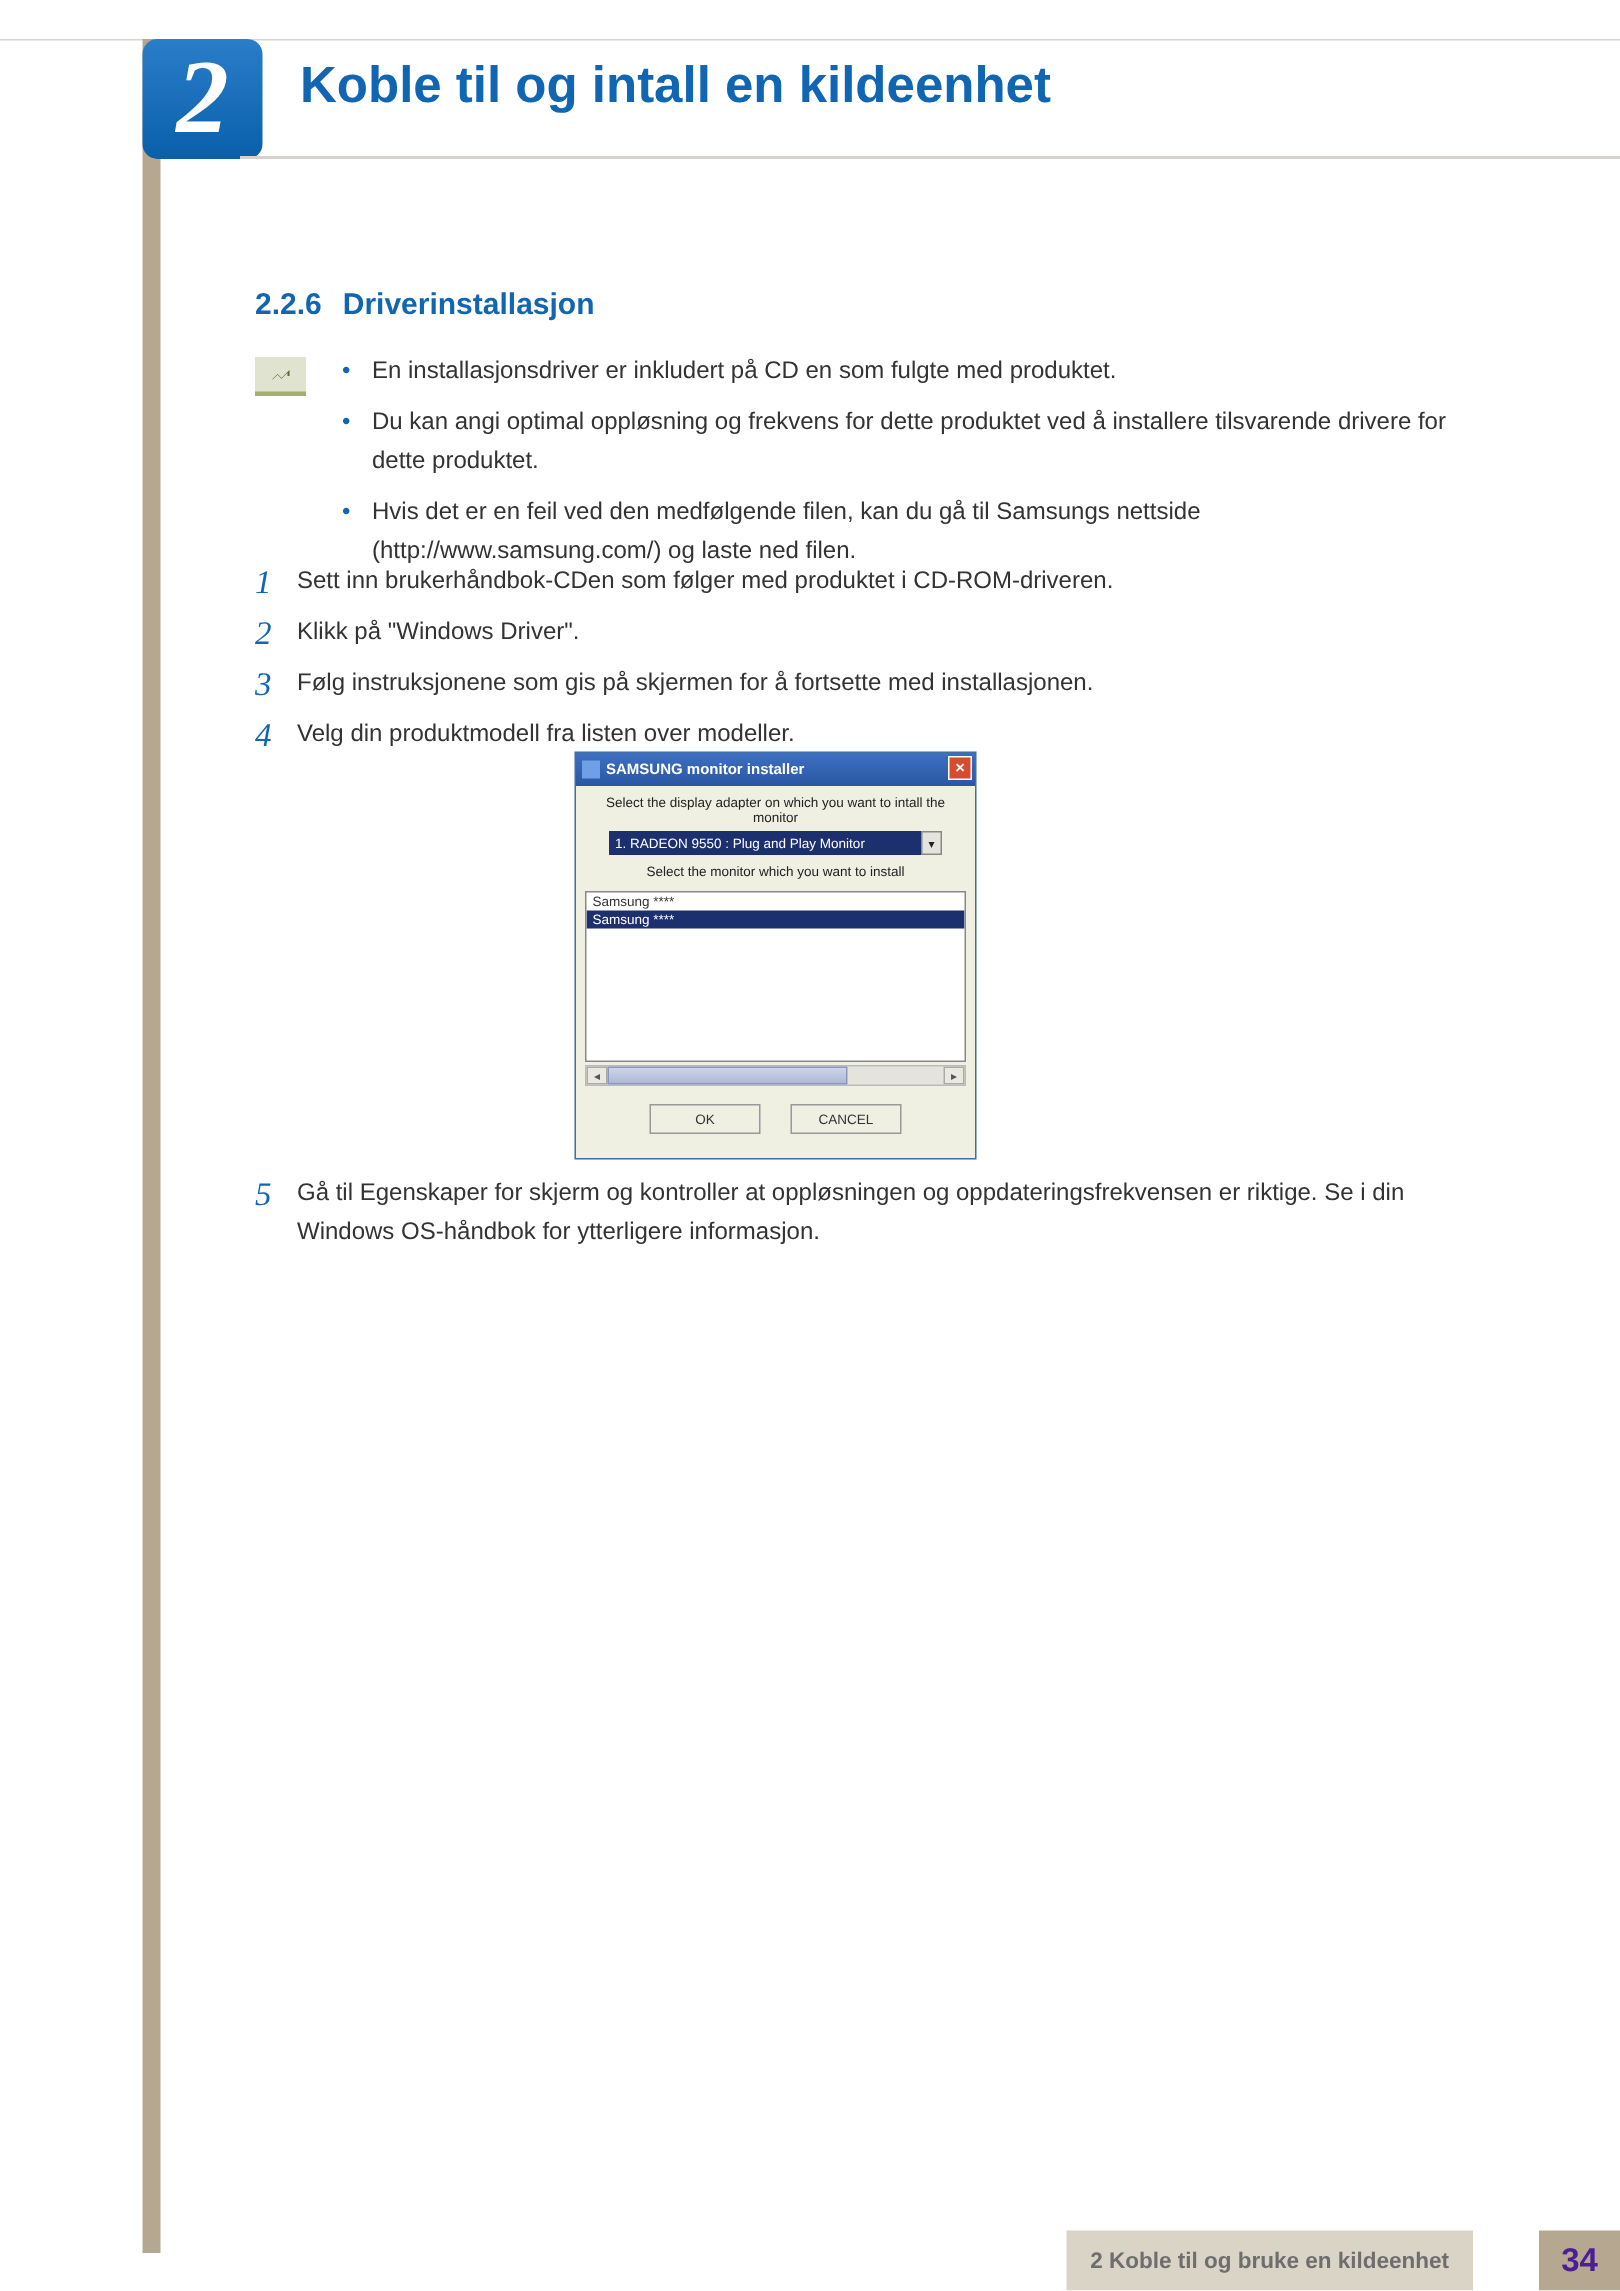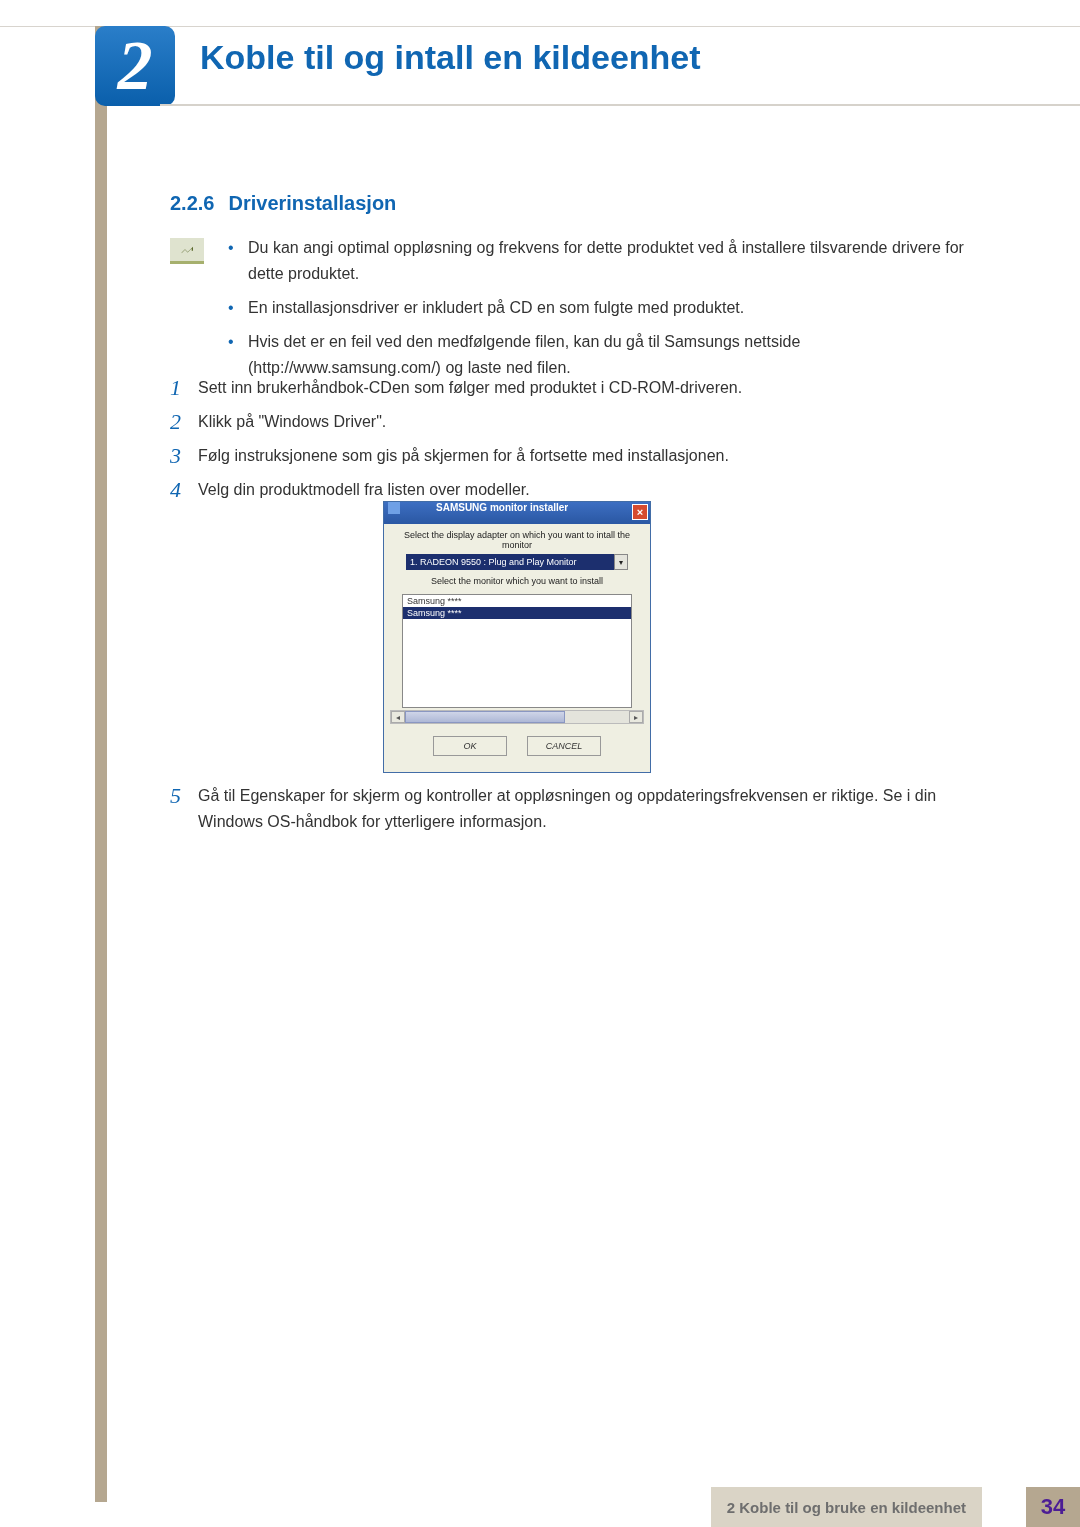--- a/index.html
+++ b/index.html
@@ -18,36 +18,36 @@
   .note-icon { flex: 0 0 34px; height: 26px; background: #dfe3cf; border-bottom: 3px solid #a6b06e; margin-top: 3px; display:flex; align-items:center; justify-content:center; }
   .note-icon svg { width:16px; height:16px; fill:#5c6a2e; }
   .note-list { margin-left: 24px; flex: 1; font-size: 16px; line-height: 26px; color: #333; }
   .note-list li { list-style: none; position: relative; padding-left: 20px; margin-bottom: 8px; }
   .note-list li::before { content: "•"; position: absolute; left: 0; color: #1066b2; font-size: 16px; }
   .steps { position: absolute; left: 170px; top: 375px; width: 820px; }
   .step { display: flex; margin-bottom: 8px; font-size: 16px; line-height: 26px; }
   .step-num { font-family: Georgia, 'Times New Roman', serif; font-style: italic; font-size: 22px; color: #1066b2; width: 28px; flex: 0 0 28px; }
   .step-text { flex: 1; }
   .installer-window { position: absolute; left: 383px; top: 501px; width: 268px; height: 272px; background: #efefe2; border: 1px solid #426da7; }
-  .iw-title { height: 22px; background: linear-gradient(#3d6fc2, #2a57a3); color: #fff; font-size: 10px; font-weight: bold; display:flex; align-items:flex-start; padding: 0 4px; position: relative; gap: 32px; }
+  .iw-title { height: 22px; background: linear-gradient(#3d6fc2, #2a57a3); color: #fff; font-size: 10px; font-weight: bold; display:flex; align-items:center; padding: 0 4px; position: relative; }
   .iw-title-icon { width:12px; height:12px; background:#6fa0e6; margin-right:4px; flex:0 0 12px; }
   .iw-close { position:absolute; right:2px; top:2px; width:16px; height:16px; background:#d74b2f; border:1px solid #fff; color:#fff; font-size:11px; font-weight:bold; display:flex; align-items:center; justify-content:center; line-height:1; }
   .iw-label { font-size: 9px; text-align:center; padding: 6px 4px 4px; color:#222; }
   .iw-select { margin: 0 22px; height: 16px; background: #1c2f6e; color: #fff; font-size: 9px; display:flex; align-items:center; padding:0 4px; position:relative; }
   .iw-select .arrow { position:absolute; right:0; top:0; width:14px; height:16px; background:#e4e4dc; border:1px solid #888; display:flex; align-items:center; justify-content:center; font-size:8px; color:#222; }
-  .iw-listbox { margin: 4px 18px 0; height: 114px; background:#fff; border:1px solid #888; font-size:9px; color:#333; overflow:hidden; }
+  .iw-listbox { margin: 4px 6px 0; height: 114px; background:#fff; border:1px solid #888; font-size:9px; color:#333; overflow:hidden; }
   .iw-listbox .item { padding: 1px 4px; white-space: nowrap; }
   .iw-listbox .item.sel { background:#1c2f6e; color:#fff; }
   .iw-hscroll { margin: 2px 6px 0; height: 14px; background:#e4e4dc; border:1px solid #bbb; position:relative; }
   .iw-hscroll .lbtn, .iw-hscroll .rbtn { position:absolute; top:0; width:14px; height:12px; background:#e9e9df; border:1px solid #aaa; display:flex; align-items:center; justify-content:center; font-size:8px; color:#555; }
   .iw-hscroll .lbtn { left:0; }
   .iw-hscroll .rbtn { right:0; }
   .iw-hscroll .thumb { position:absolute; left:14px; top:0; width:160px; height:12px; background: linear-gradient(#cfd5e8, #aeb8d6); border:1px solid #8a97c2; }
   .iw-buttons { display:flex; justify-content:center; gap: 20px; margin-top:12px; }
-  .iw-btn { width:74px; height:20px; background:#efefe2; border:1px solid #999; font-size:9px; display:flex; align-items:center; justify-content:center; color:#333;font-style:italic; }
+  .iw-btn { width:74px; height:20px; background:#efefe2; border:1px solid #999; font-size:9px; display:flex; align-items:center; justify-content:center; color:#333; }
   .step5 { position: absolute; left: 170px; top: 783px; width: 820px; display:flex; font-size:16px; line-height:26px; }
   .footer { position:absolute; left:0; right:0; bottom:0; height:40px; display:flex; justify-content:flex-end; align-items:stretch;gap:44px; }
   .footer-label { background:#dad4c6; color:#6e6e6e; font-size:15px; font-weight:bold; display:flex; align-items:center; padding:0 16px; }
   .footer-page { background:#b5a790; color:#4c1d95; font-size:22px; font-weight:bold; display:flex; align-items:center; justify-content:center; width:54px; }
 </style>
 </head>
 <body>
 <div class="page">
 
 <div class="top-sep"></div>
@@ -63,22 +63,22 @@
   <span class="section-num">2.2.6</span><span class="section-txt">Driverinstallasjon</span>
 </div>
 
 <div class="note-block">
   <div class="note-icon">
     <svg viewBox="0 0 24 24">
           <path d="M3 17l6-6 4 4 8-8v6h-2V9.8l-6 6-4-4-4 4z"></path>
         </svg>
   </div>
   <ul class="note-list">
+    <li>En installasjonsdriver er inkludert på CD en som fulgte med produktet.</li>
     <li>Du kan angi optimal oppløsning og frekvens for dette produktet ved å installere tilsvarende drivere for dette produktet.</li>
-    <li>En installasjonsdriver er inkludert på CD en som fulgte med produktet.</li>
     <li>Hvis det er en feil ved den medfølgende filen, kan du gå til Samsungs nettside (http://www.samsung.com/) og laste ned filen.</li>
   </ul>
 </div>
 
 <div class="steps">
   <div class="step">
     <div class="step-num">1</div>
     <div class="step-text">Sett inn brukerhåndbok-CDen som følger med produktet i CD-ROM-driveren.</div>
   </div>
   <div class="step">

